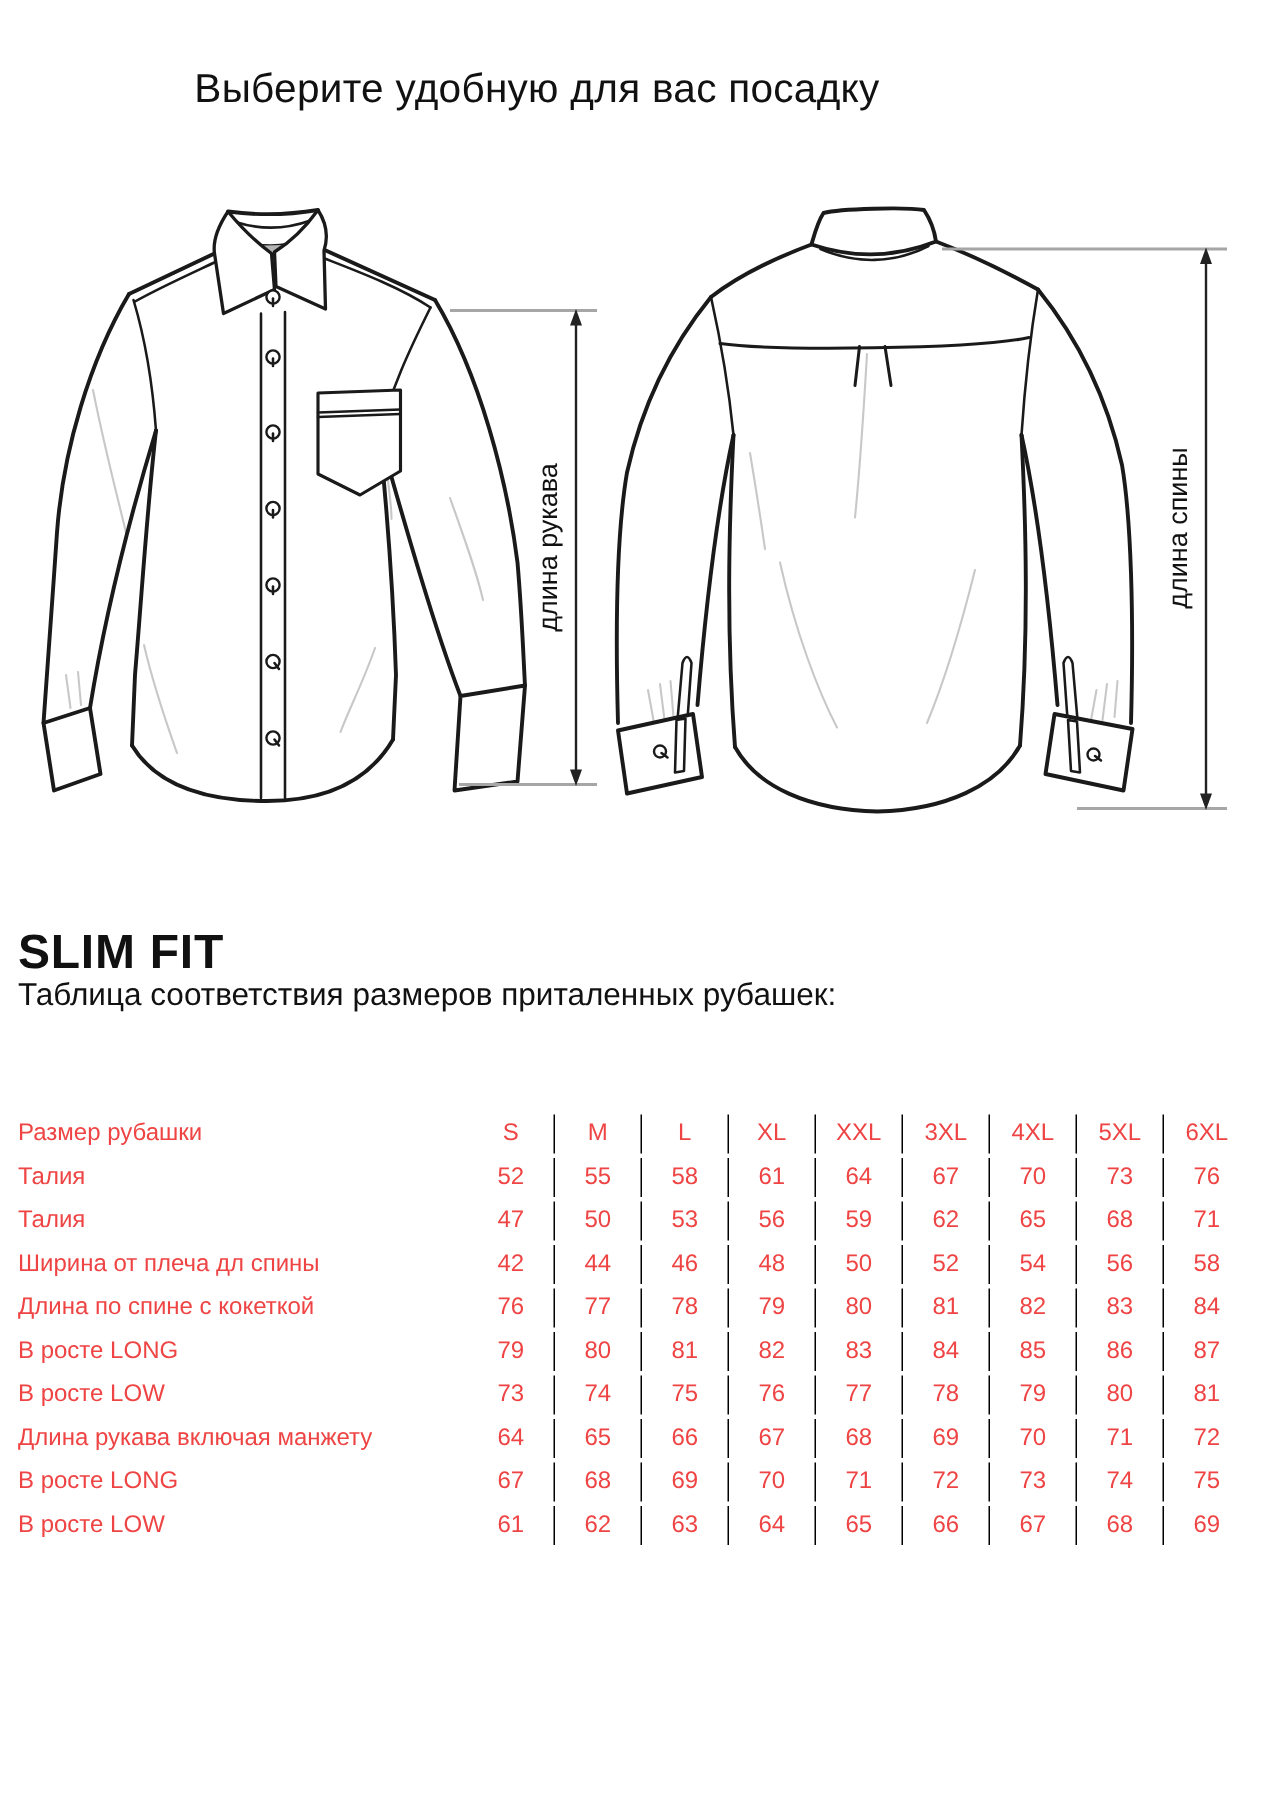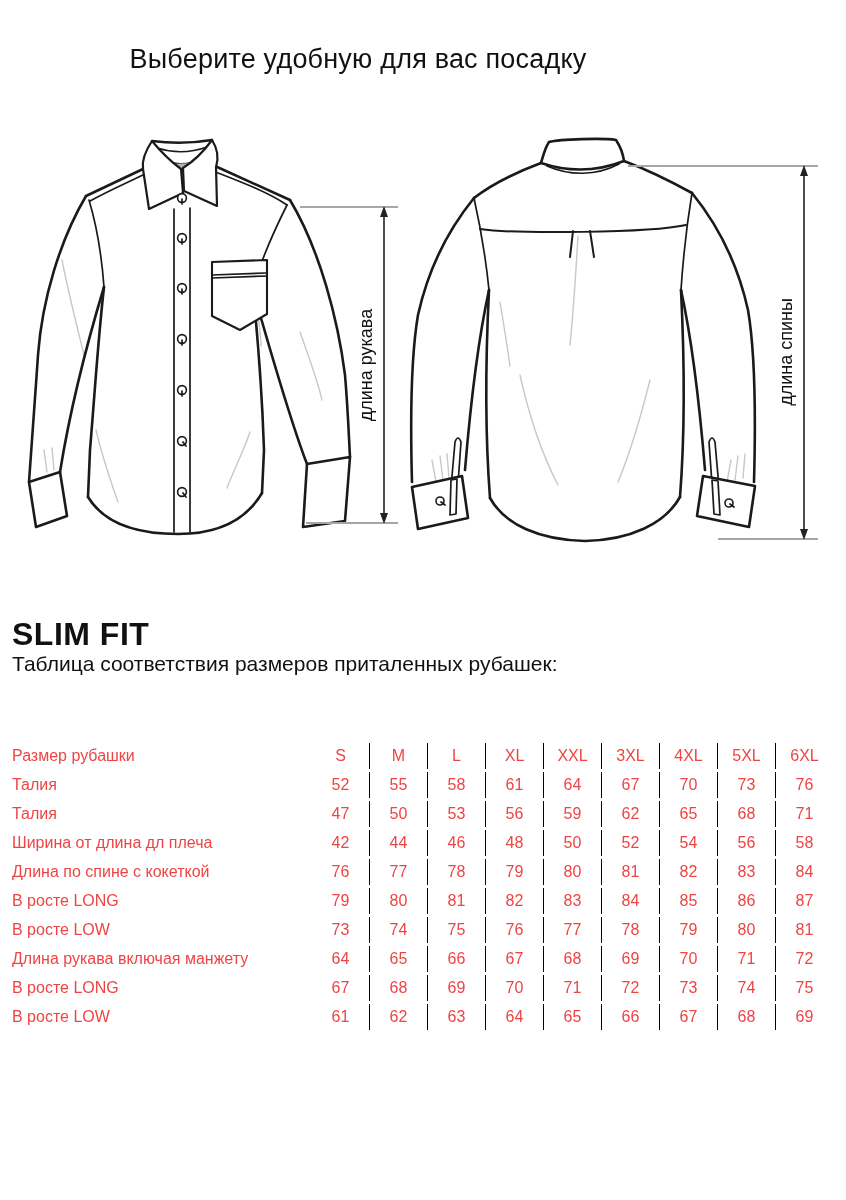--- a/index.html
+++ b/index.html
@@ -209,21 +209,21 @@
             <td class="size-val">50</td>
             <td class="size-val">53</td>
             <td class="size-val">56</td>
             <td class="size-val">59</td>
             <td class="size-val">62</td>
             <td class="size-val">65</td>
             <td class="size-val">68</td>
             <td class="size-val last">71</td>
           </tr>
           <tr>
-            <td class="row-label">Ширина от длина дл плеча</td>
+            <td class="row-label">Ширина от плеча дл спины</td>
             <td class="size-val">42</td>
             <td class="size-val">44</td>
             <td class="size-val">46</td>
             <td class="size-val">48</td>
             <td class="size-val">50</td>
             <td class="size-val">52</td>
             <td class="size-val">54</td>
             <td class="size-val">56</td>
             <td class="size-val last">58</td>
           </tr>

